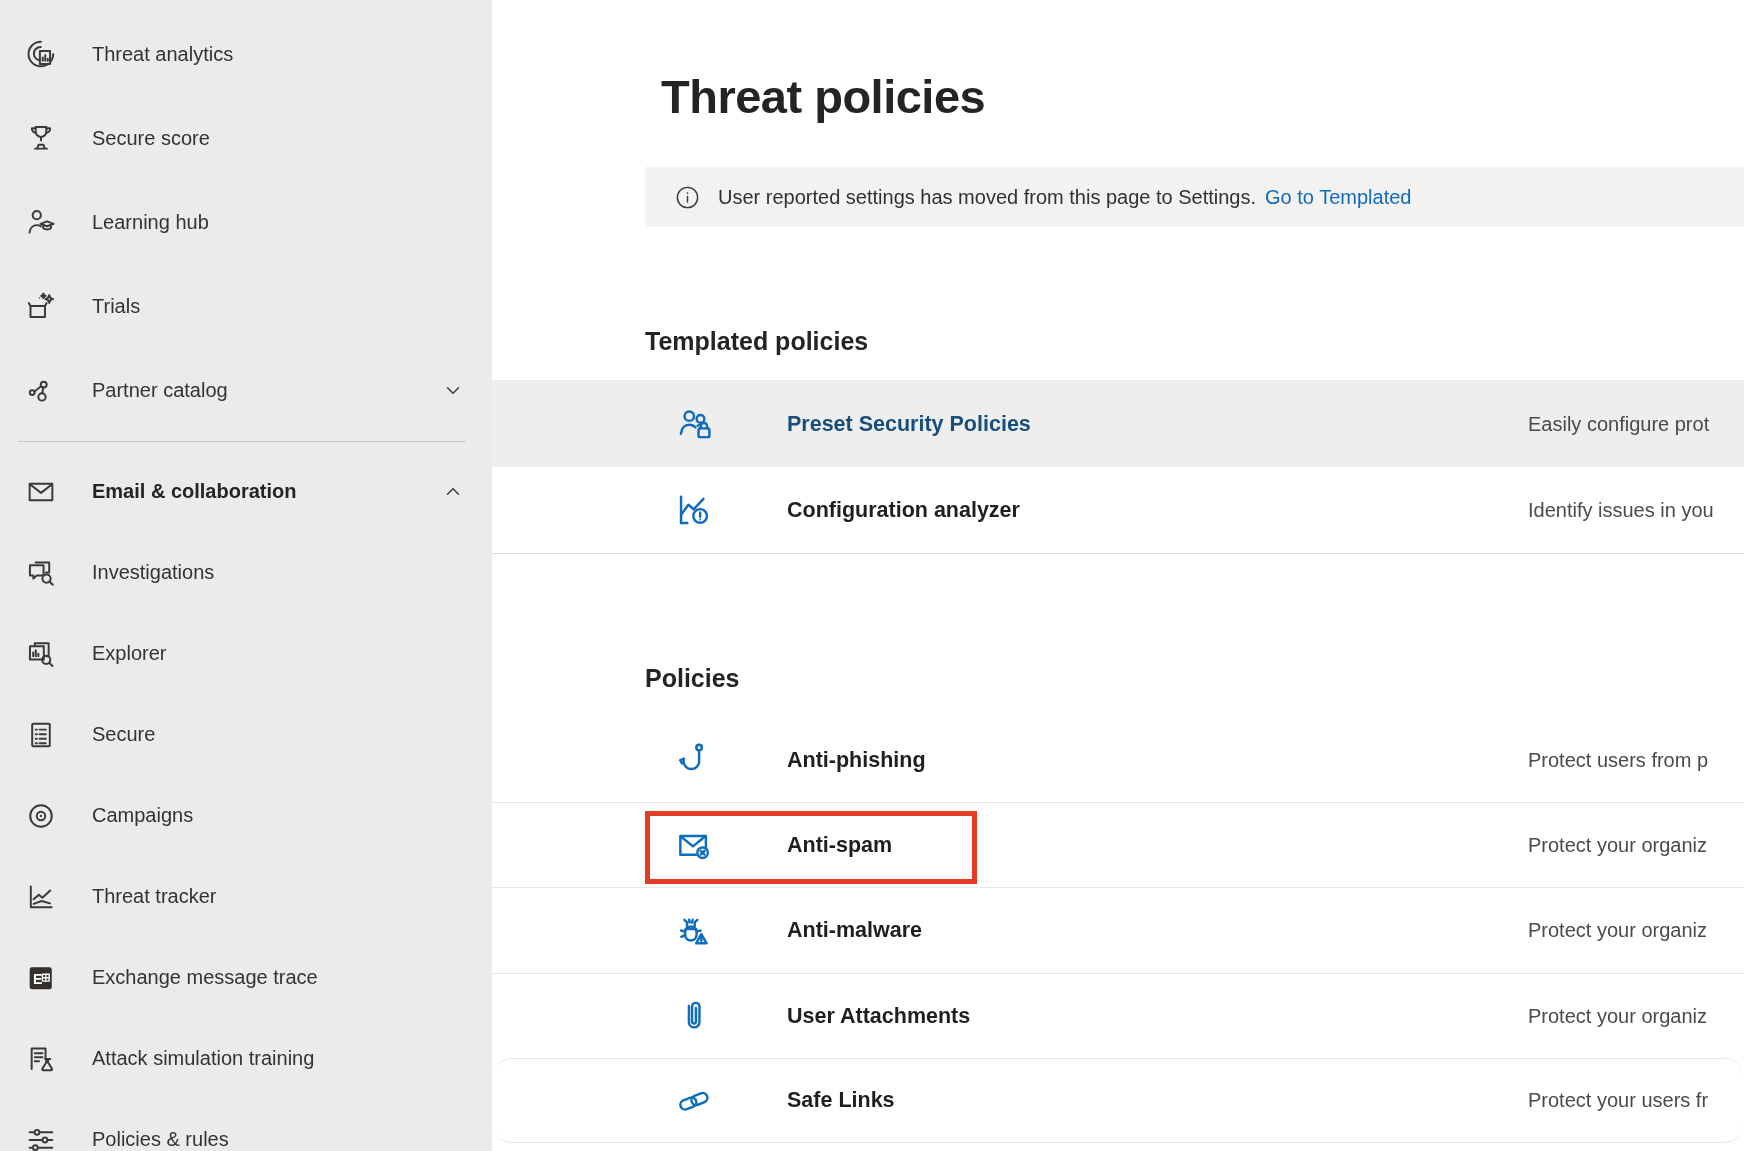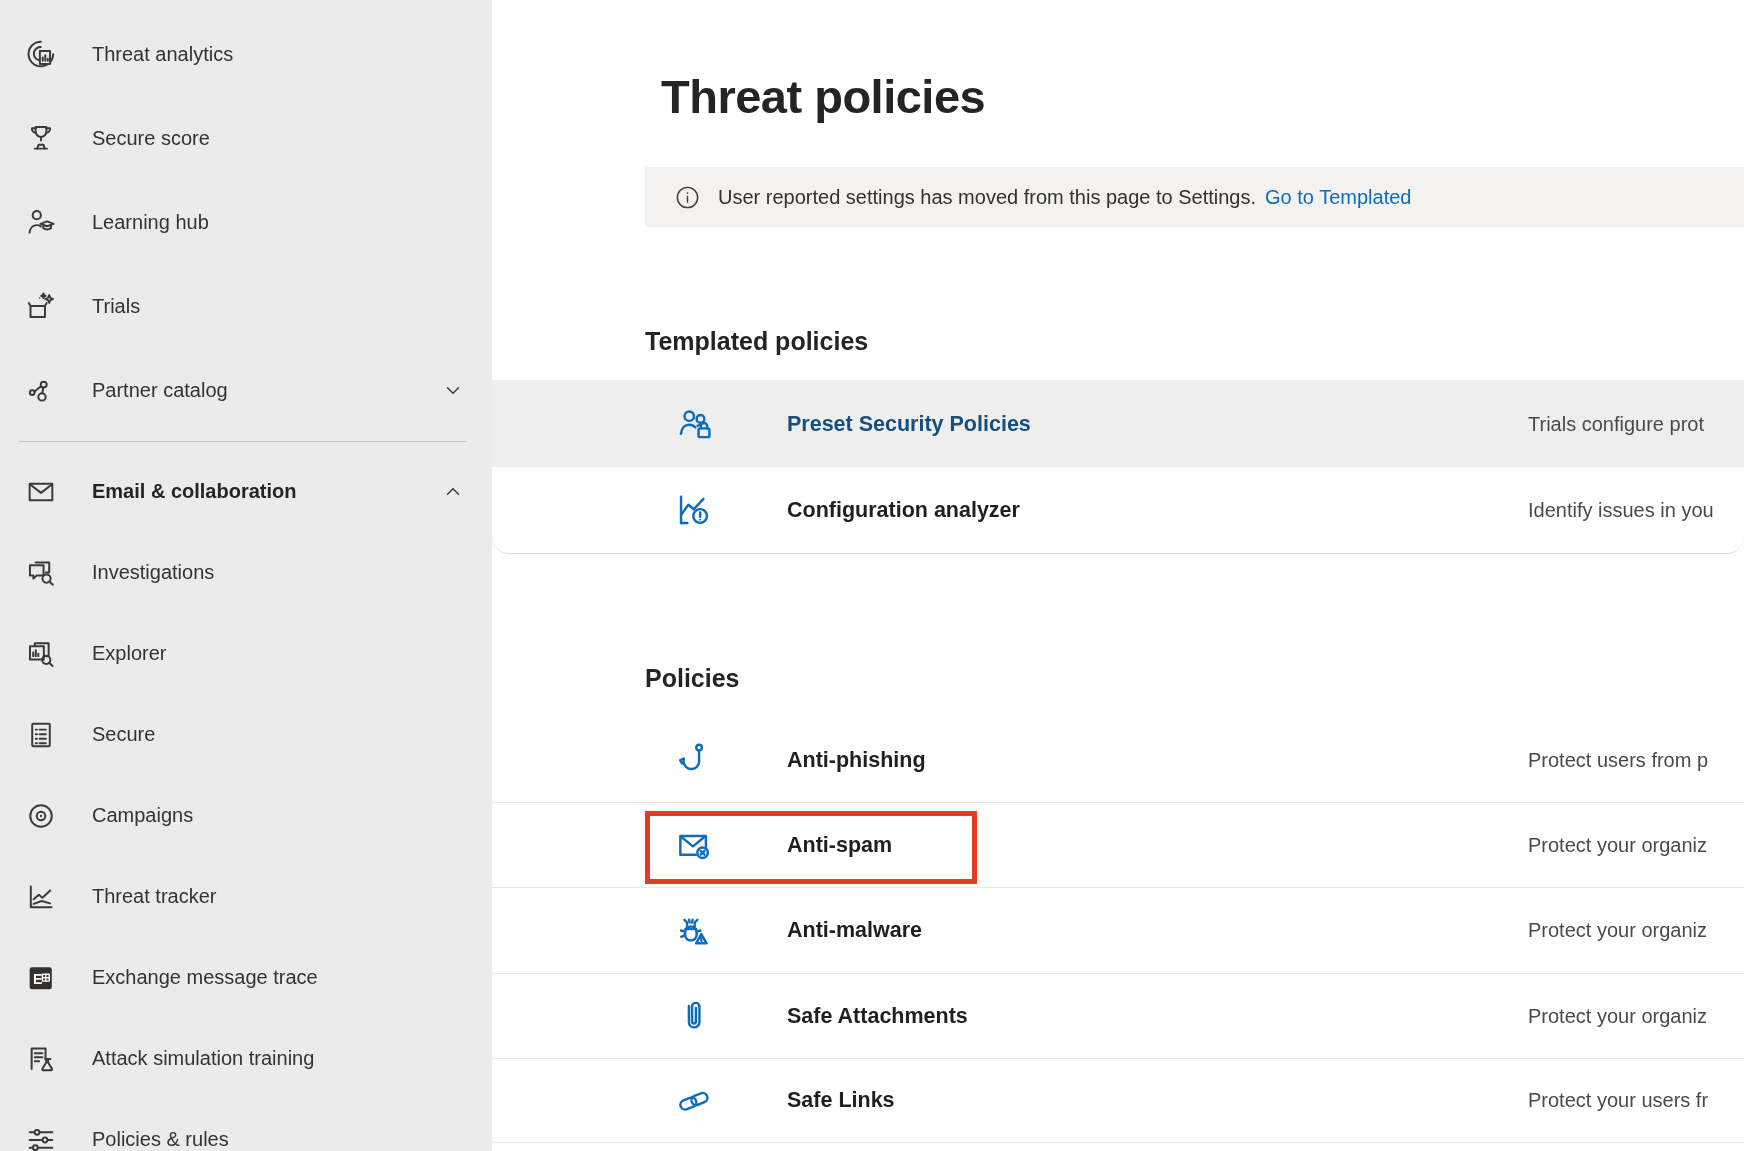--- a/index.html
+++ b/index.html
@@ -37,22 +37,22 @@
   .banner-link{margin-left:9px;color:#0f6cbd;cursor:pointer;text-decoration:none;}
   .section-heading{position:absolute;left:153px;font-size:25px;font-weight:700;color:#242424;}
   #heading-templated{top:306px;}
   #heading-policies{top:643px;}
   .rows{position:absolute;left:0;right:0;}
   #templated-rows{top:380px;}
   #policy-rows{top:717px;}
   .row{position:relative;height:87px;cursor:pointer;}
   #policy-rows .row{height:85.2px;border-top:1px solid #e8e8e8;box-sizing:border-box;}
   #policy-rows .row:first-child{border-top:none;}
-  #policy-rows .row:last-child{border-bottom:1px solid #e8e8e8;}
-  #templated-rows .row:last-child{border-bottom:1px solid #dcdcdc;box-sizing:border-box;border-radius:17px;}
+  #policy-rows .row:last-child{border-bottom:1px solid #e8e8e8;border-radius:20px;}
+  #templated-rows .row:last-child{border-bottom:1px solid #dcdcdc;box-sizing:border-box;}
   .row.hl{background:#eeeeee;}
   .row-icon{position:absolute;left:179px;width:46px;top:50%;transform:translateY(-50%);display:flex;justify-content:center;}
   .row-icon svg{fill:none;stroke:#0f6cbd;stroke-width:1.4;stroke-linecap:round;stroke-linejoin:round;}
   .row-label{position:absolute;left:295px;top:50%;transform:translateY(-50%);font-size:21.5px;font-weight:700;color:#1f1f1f;white-space:nowrap;}
   .row-label.preset{color:#174e7c;}
   .row-desc{position:absolute;left:1036px;top:50%;transform:translateY(-50%);font-size:20px;color:#4a4a4a;white-space:nowrap;}
   .select-box{
     position:absolute;left:153px;top:811px;width:332px;height:73px;
     border:5px solid #e23c24;box-sizing:border-box;pointer-events:none;
   }
@@ -272,21 +272,21 @@
         <svg width="42" height="42" viewBox="0 0 24 24">
           <circle cx="9.3" cy="7.5" r="2.7"></circle>
           <path d="M4.5 17.6c.3-3.2 2.2-5.2 4.8-5.2 1.4 0 2.6.5 3.5 1.5"></path>
           <circle cx="15.7" cy="9.1" r="2.2"></circle>
           <path d="M14.1 13c.5-.3 1.1-.5 1.7-.5"></path>
           <rect x="14.6" y="14.5" width="6.2" height="5" rx="0.8"></rect>
           <path d="M15.9 14.5v-1.3a1.8 1.8 0 0 1 3.6 0v1.3"></path>
         </svg>
       </span>
       <span class="row-label preset">Preset Security Policies</span>
-      <span class="row-desc">Trials configure prot</span>
+      <span class="row-desc">Easily configure prot</span>
     </div>
 
     <div class="row">
       <span class="row-icon">
         <svg width="42" height="42" viewBox="0 0 24 24">
           <path d="M4.6 4.4v15"></path>
           <path d="M4.6 19.4h3.6"></path>
           <path d="M4.6 14.8l4.2-5.8 3 2.6 5.6-6"></path>
           <circle cx="15.5" cy="15.4" r="3.9" fill="#ffffff"></circle>
           <path d="M15.5 13.4v2.5"></path>
@@ -344,21 +344,21 @@
       <span class="row-label">Anti-malware</span>
       <span class="row-desc">Protect your organiz</span>
     </div>
 
     <div class="row">
       <span class="row-icon">
         <svg width="42" height="42" viewBox="0 0 24 24">
           <path d="M9.1 6.3v9.2a3 3 0 0 0 6 0V6.6a2.1 2.1 0 0 0-4.2 0v8.6a1.1 1.1 0 0 0 2.2 0V7.4"></path>
         </svg>
       </span>
-      <span class="row-label">Safe Attachments</span>
+      <span class="row-label">User Attachments</span>
       <span class="row-desc">Protect your organiz</span>
     </div>
 
     <div class="row">
       <span class="row-icon">
         <svg width="42" height="42" viewBox="0 0 24 24">
           <g transform="rotate(-22 12 12.6)">
             <rect x="3.8" y="10" width="9.4" height="5.4" rx="2.7"></rect>
             <rect x="10.6" y="10" width="9.4" height="5.4" rx="2.7"></rect>
           </g>

